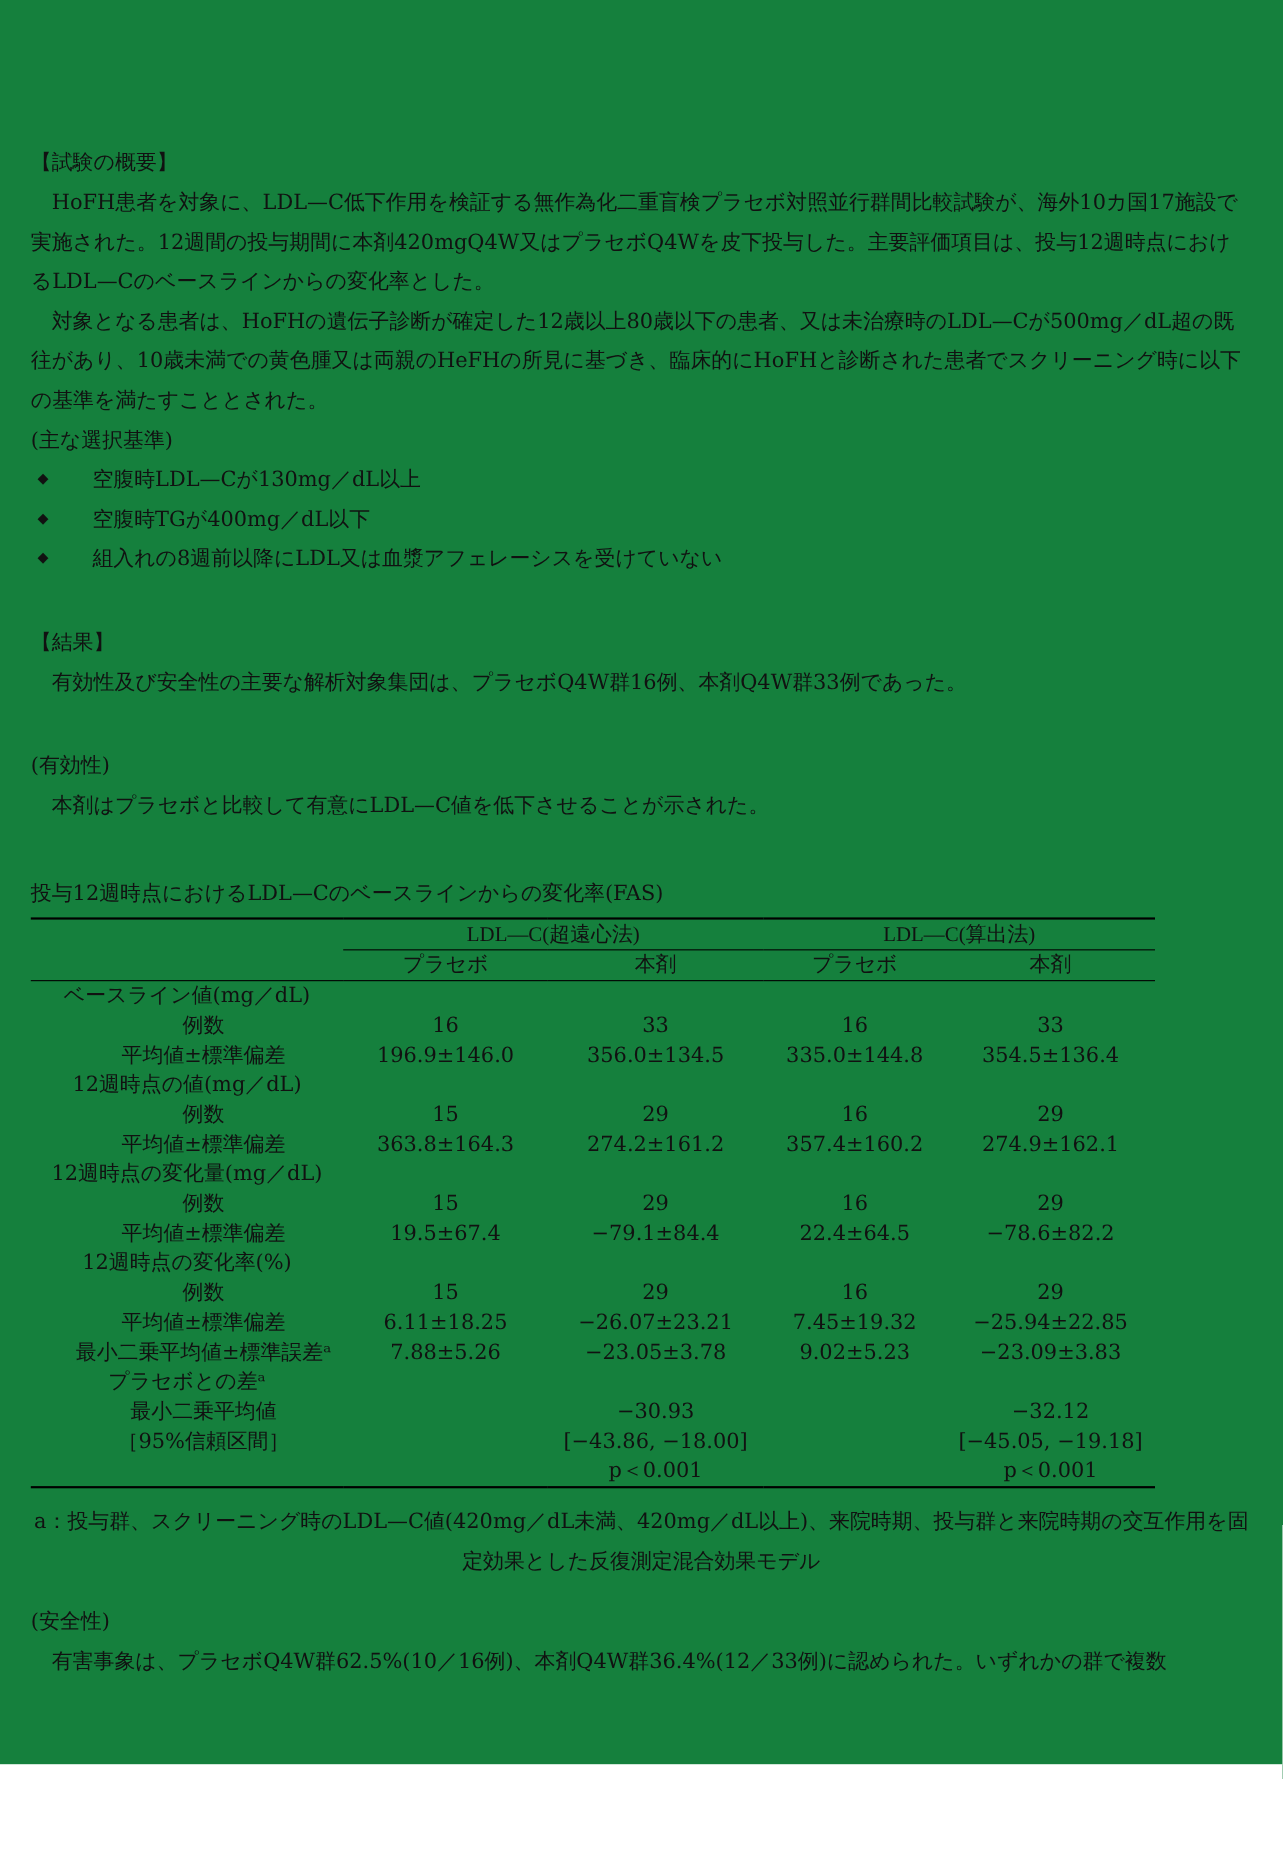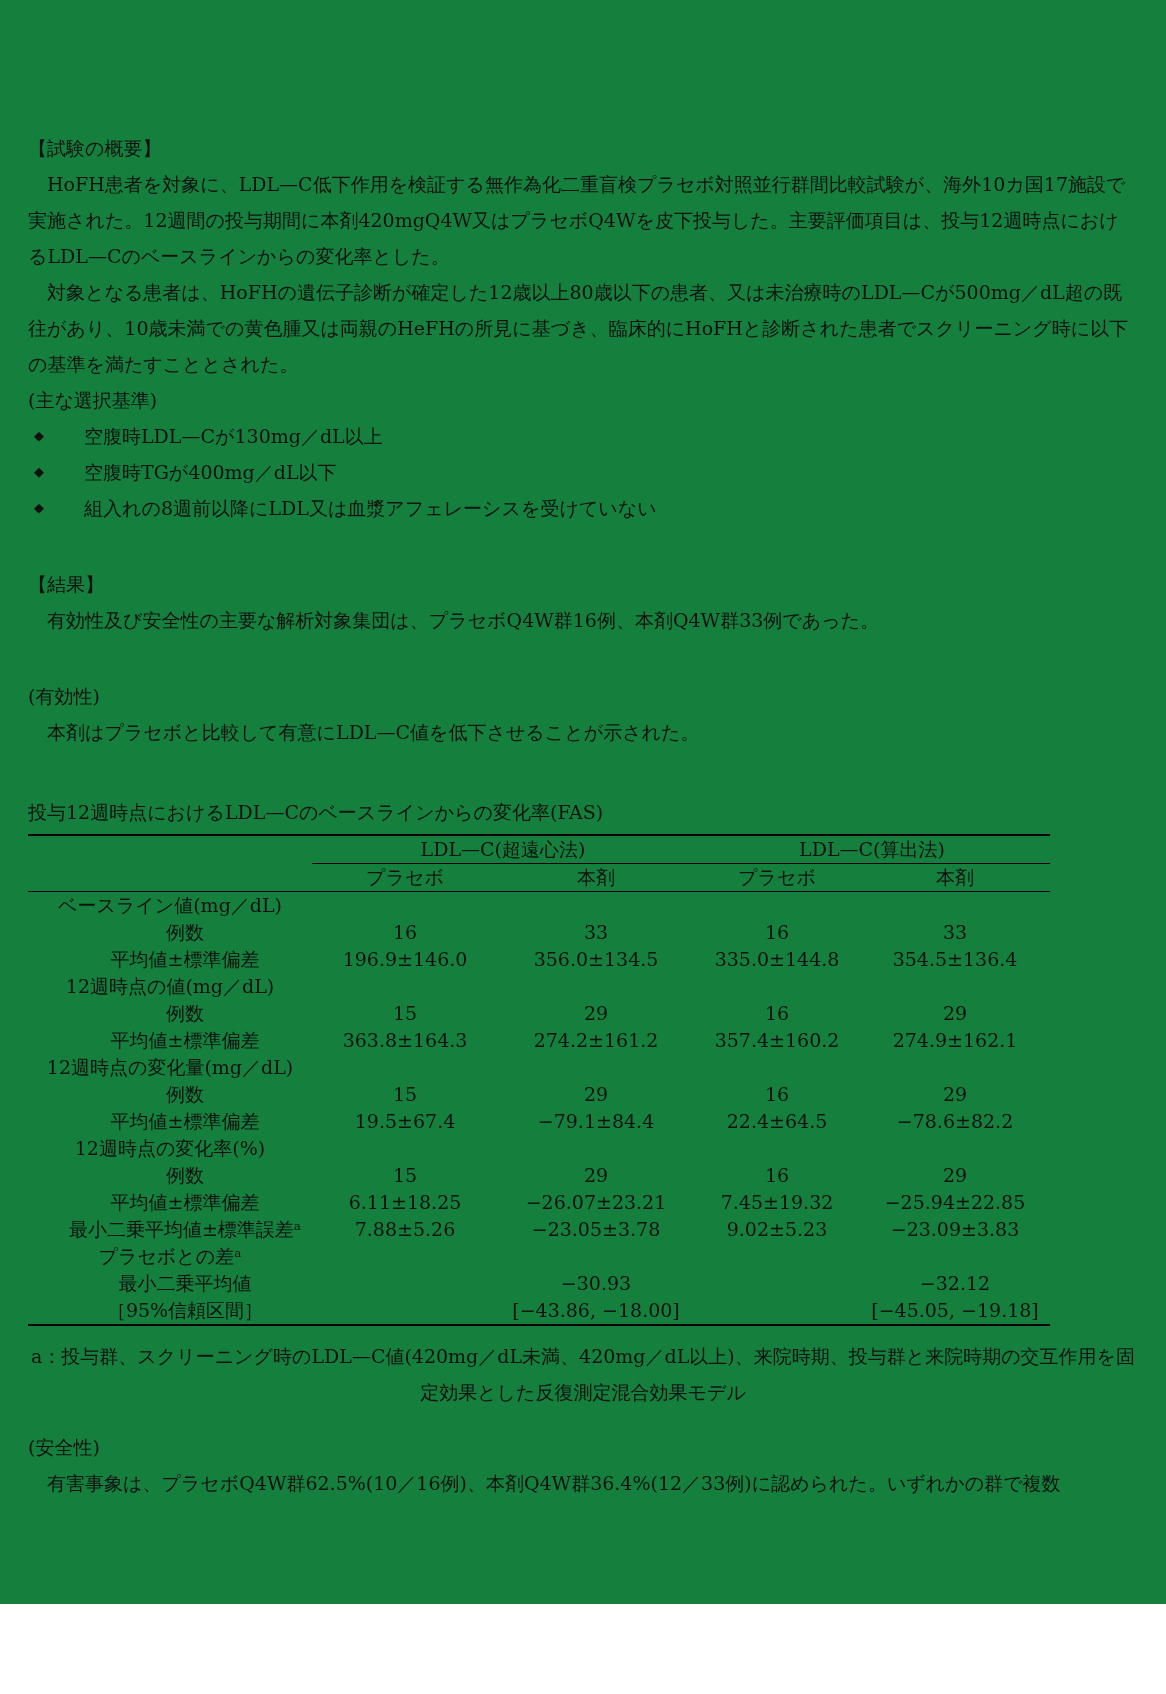--- a/index.html
+++ b/index.html
@@ -51,21 +51,21 @@
     table-layout: fixed;
   }
   table.data th, table.data td {
     font-weight: normal;
     padding: 0 4px;
     height: 27px;
     line-height: 27px;
     white-space: nowrap;
     overflow: visible;
   }
-  tr.grouphead th.group { border-bottom: 1px solid #000; text-align: center; }
+  tr.grouphead th.group { border-bottom: 1px solid #000; text-align: center; font-family: Liberation Serif, serif; }
   tr.subhead th { border-bottom: 1px solid #000; text-align: center; }
   td.rowlabel { text-align: center; padding-left: 6px; }
   td.rowlabel.indent1 { padding-left: 34px; }
   td.val { text-align: center; }
   .footnote {
     font-size: 19px;
     line-height: 36px;
     margin-top: 12px;
     white-space: pre-wrap;
     text-align: center;
@@ -233,20 +233,27 @@
           <td class="val"></td>
           <td class="val">−32.12</td>
         </tr>
         <tr>
           <td class="rowlabel indent1">［95%信頼区間］</td>
           <td class="val"></td>
           <td class="val">[−43.86, −18.00]</td>
           <td class="val"></td>
           <td class="val">[−45.05, −19.18]</td>
         </tr>
+        <tr>
+          <td class="rowlabel indent1"></td>
+          <td class="val"></td>
+          <td class="val">p＜0.001</td>
+          <td class="val"></td>
+          <td class="val">p＜0.001</td>
+        </tr>
       </tbody>
   </table>
 
   <p class="footnote">a：投与群、スクリーニング時のLDL—C値(420mg／dL未満、420mg／dL以上)、来院時期、投与群と来院時期の交互作用を固定効果とした反復測定混合効果モデル</p>
 
   <p class="line safety-gap">(安全性)</p>
   <p class="para">　有害事象は、プラセボQ4W群62.5%(10／16例)、本剤Q4W群36.4%(12／33例)に認められた。いずれかの群で複数</p>
 
 </div>
 

